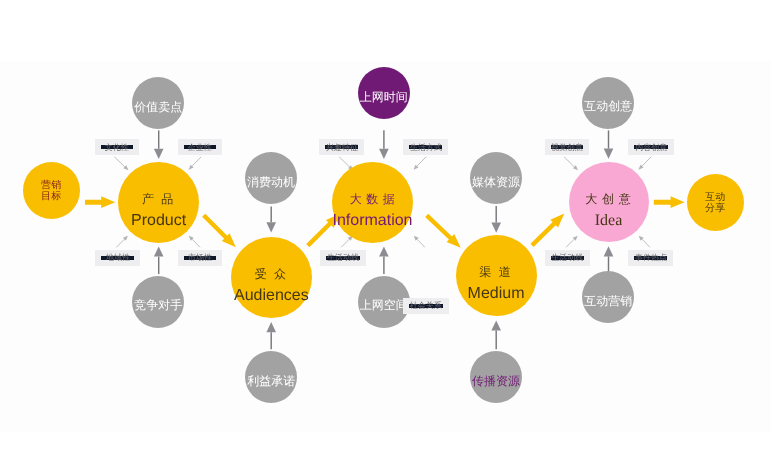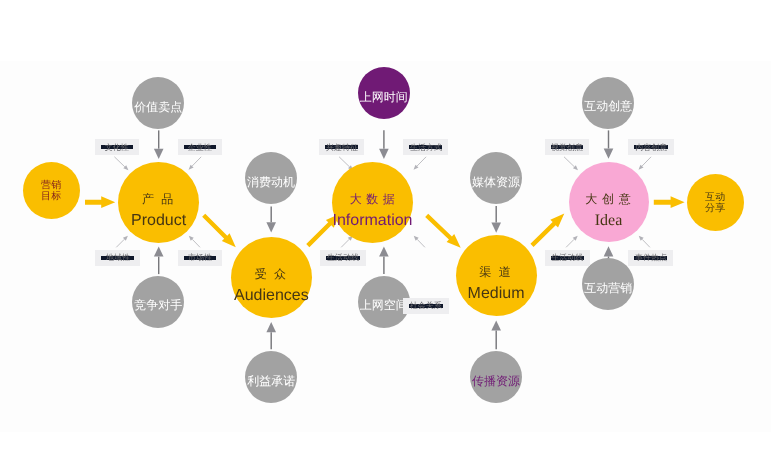--- a/index.html
+++ b/index.html
@@ -171,21 +171,21 @@
       </div>
       <div class="node gry" style="background: rgb(162, 162, 162); color: rgb(255, 255, 255); left: 470px; top: 151.8px; width: 52px; height: 52px;">
         <div class="gry-label" style="top:23.8px">媒体资源</div>
       </div>
       <div class="node gry" style="background: rgb(162, 162, 162); color: #701a75; left: 470px; top: 350.9px; width: 52px; height: 52px;">
         <div class="gry-label" style="top:23.8px">传播资源</div>
       </div>
       <div class="node gry" style="background: rgb(162, 162, 162); color: rgb(255, 255, 255); left: 582.3px; top: 76.7px; width: 52px; height: 52px;">
         <div class="gry-label" style="top:23.8px">互动创意</div>
       </div>
-      <div class="node gry" style="background: rgb(162, 162, 162); color: rgb(255, 255, 255); left: 582.3px; top: 258px; width: 52px; height: 52px;">
+      <div class="node gry" style="background: rgb(162, 162, 162); color: rgb(255, 255, 255); left: 582.3px; top: 271px; width: 52px; height: 52px;">
         <div class="gry-label" style="top:23.8px">互动营销</div>
       </div>
     </div>
   <div id="chips">
       <div class="chip" style="border-color: rgb(238, 238, 240); color: rgb(105, 105, 109); left: 94.6px; top: 138.7px; width: 44.4px; height: 16.8px;">文化性</div>
       <div class="chip" style="border-color: rgb(238, 238, 240); color: rgb(105, 105, 109); left: 177.6px; top: 138.7px; width: 44.5px; height: 16.8px;">企业性</div>
       <div class="chip" style="border-color: rgb(238, 238, 240); color: rgb(105, 105, 109); left: 95.4px; top: 249.5px; width: 45.1px; height: 16.8px;">地域性</div>
       <div class="chip" style="border-color: rgb(238, 238, 240); color: rgb(105, 105, 109); left: 178.4px; top: 249.5px; width: 43.2px; height: 16.8px;">市场性</div>
       <div class="chip" style="border-color: rgb(238, 238, 240); color: rgb(105, 105, 109); left: 319.3px; top: 138.7px; width: 45.2px; height: 16.8px; text-align: right;">兴趣特征</div>
       <div class="chip" style="border-color: rgb(238, 238, 240); color: rgb(105, 105, 109); left: 403.4px; top: 138.7px; width: 45.1px; height: 16.8px;">生活方式</div>

